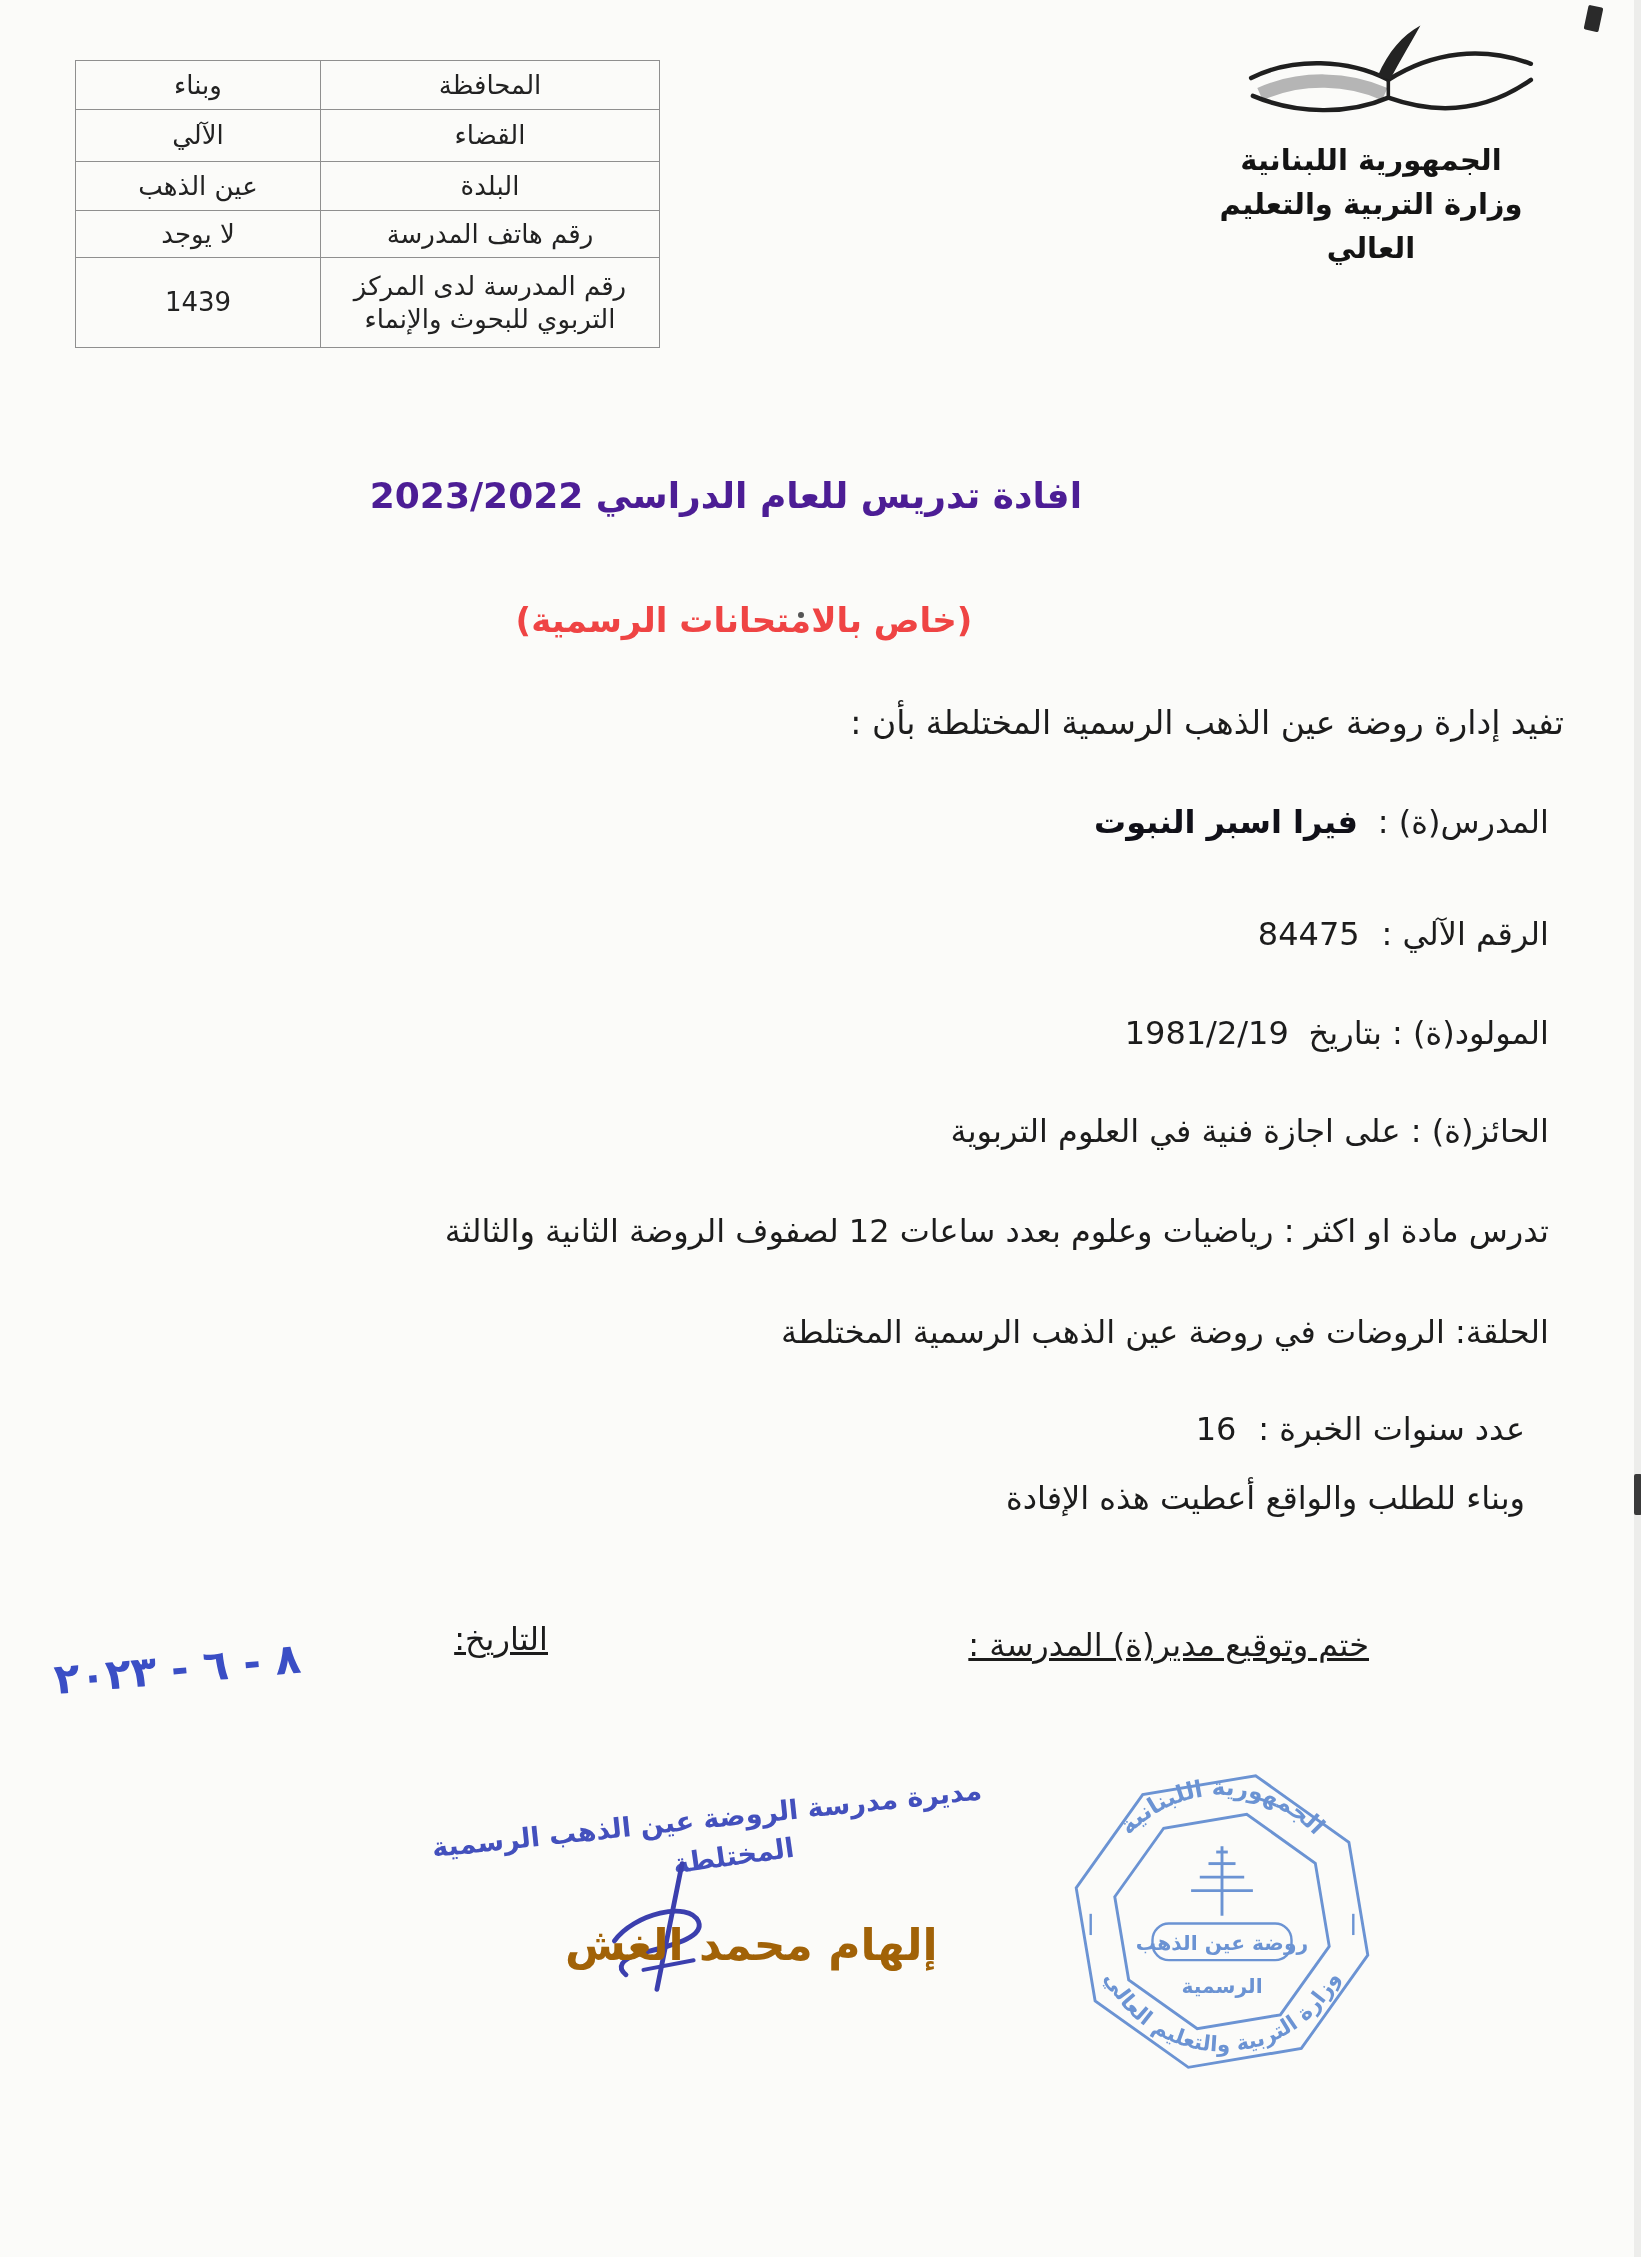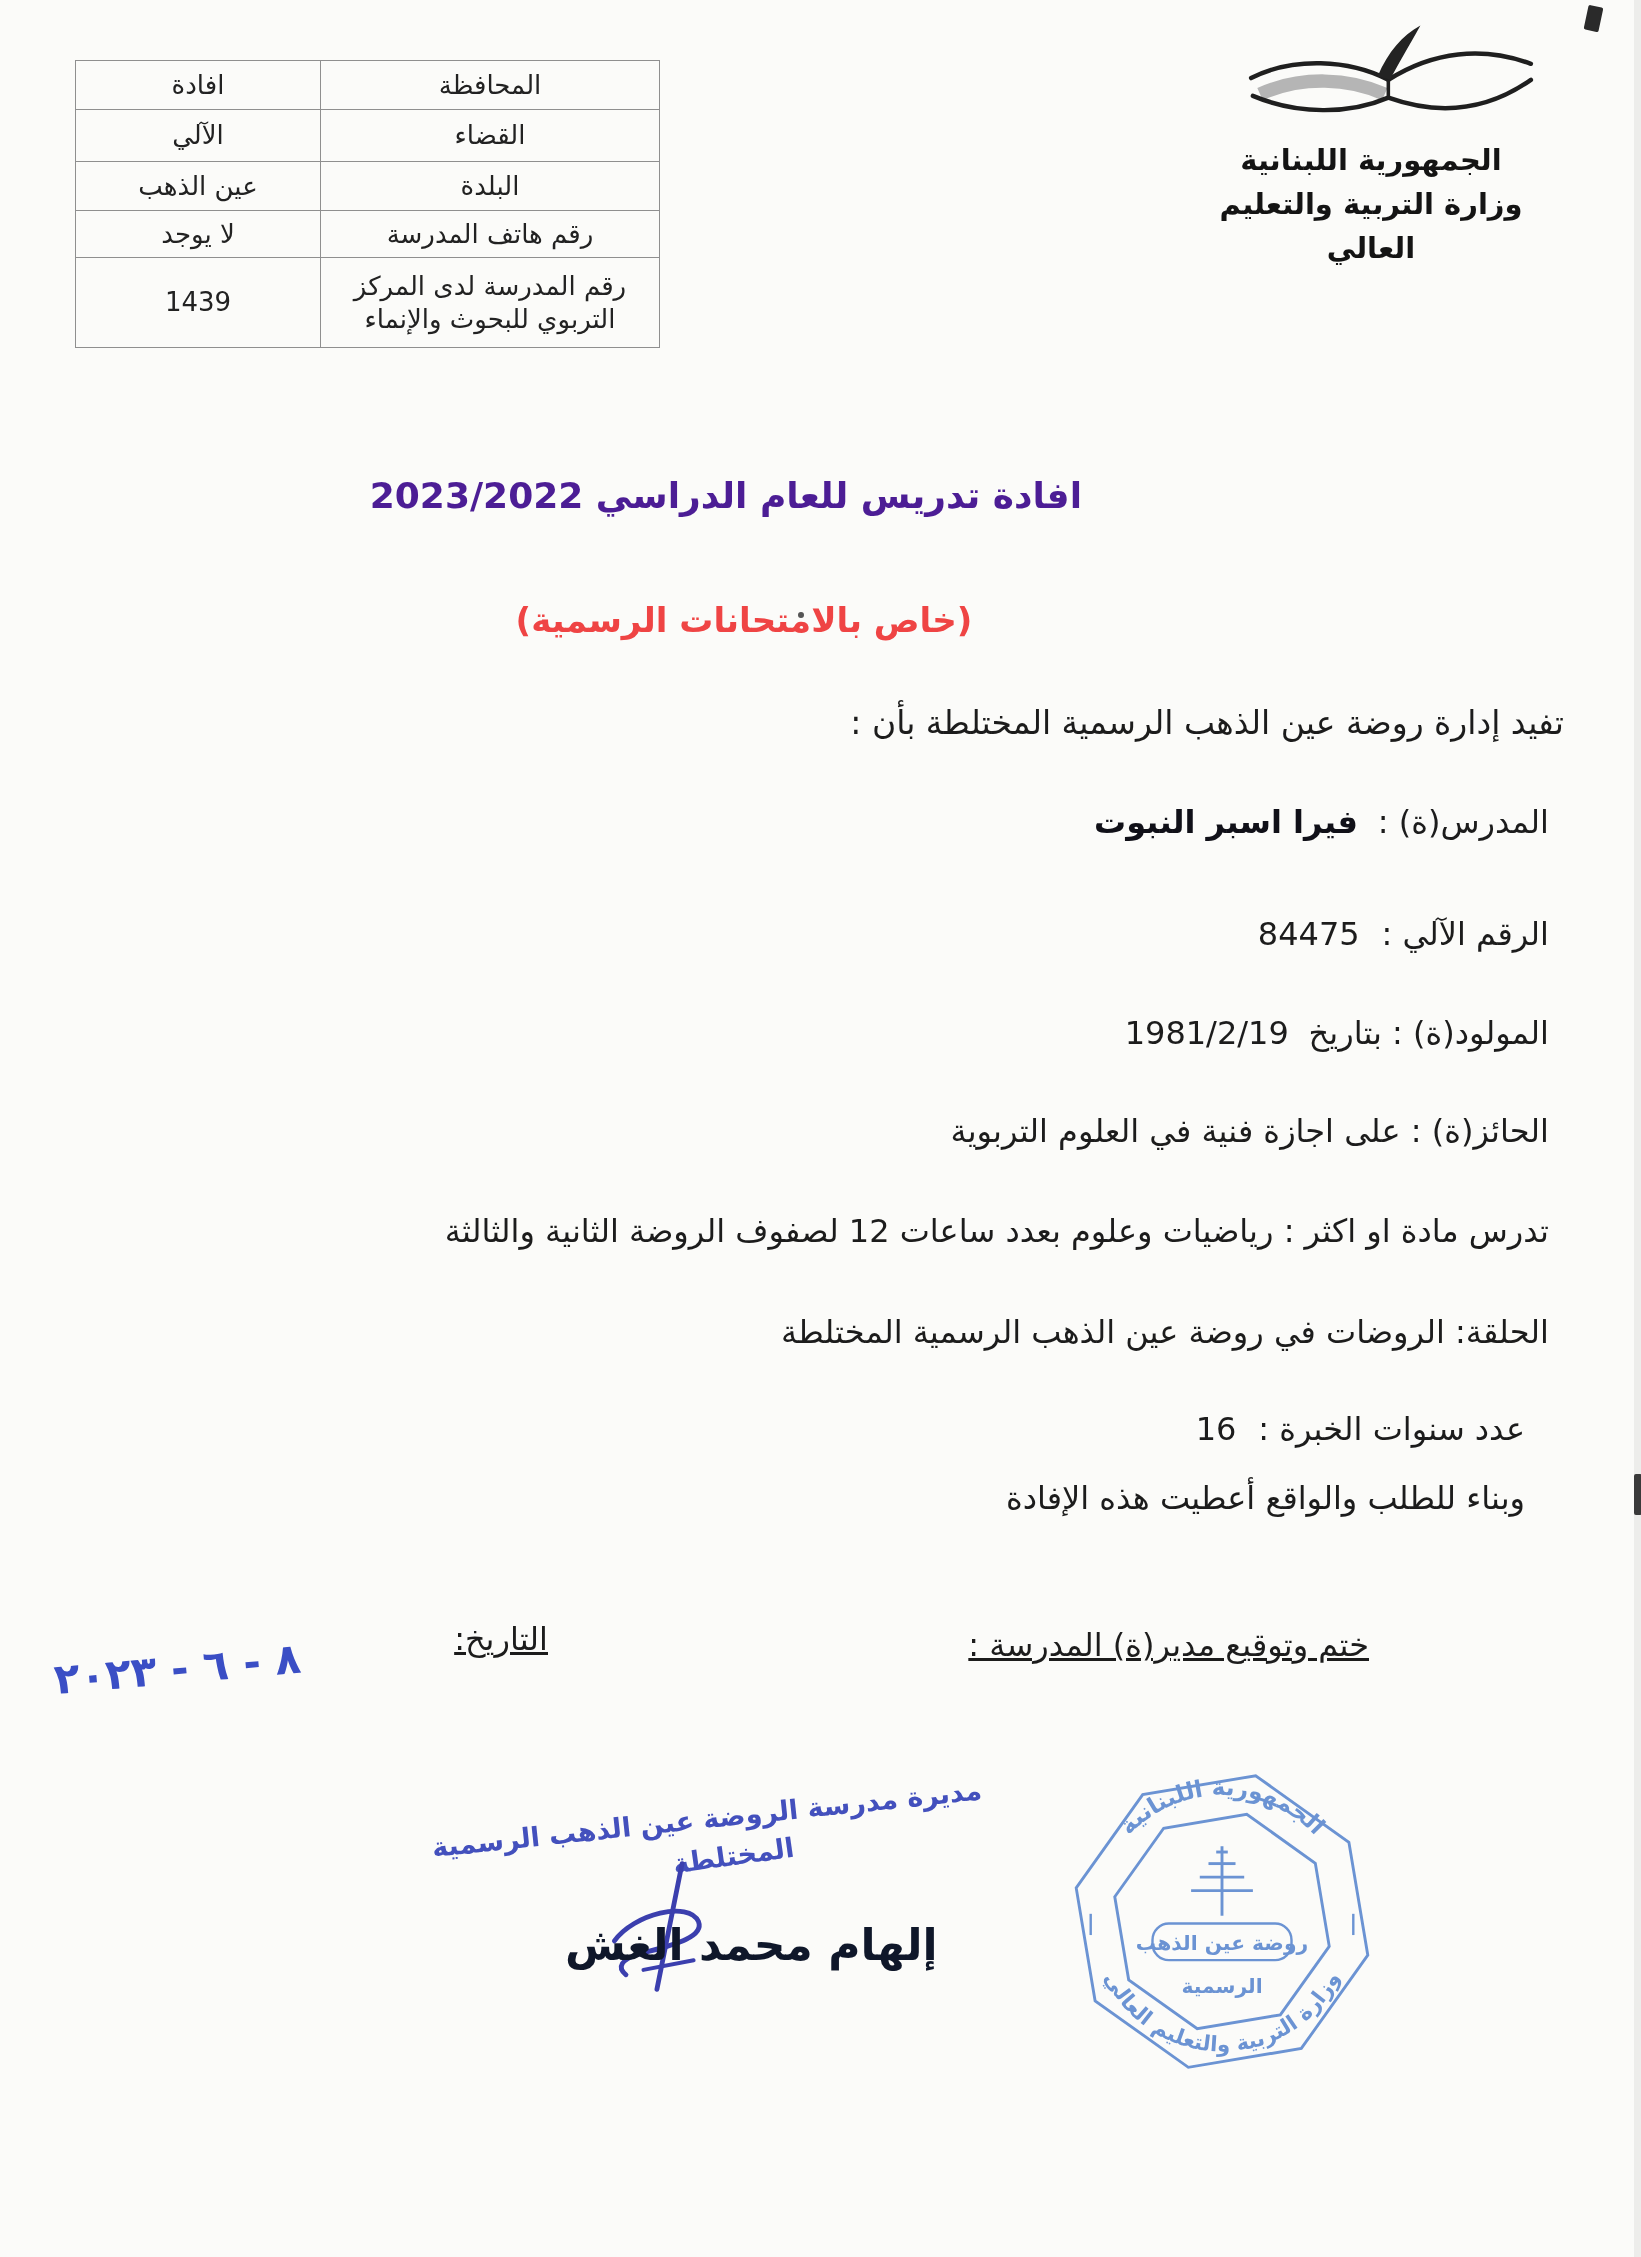--- a/index.html
+++ b/index.html
@@ -46,37 +46,37 @@
   .printline{font-size:32px;color:#1c1c1c;text-decoration:underline;}
   .hand-date{
     font-size:42px;font-weight:bold;color:#3a4ec5;
     transform:rotate(-5deg);transform-origin:right center;
     letter-spacing:5.8px;
   }
   .script-stamp{
     color:#4350bd;font-weight:bold;text-align:center;
   }
   .sig-name{
-    font-size:44px;font-weight:bold;color:#0f172a;white-space:nowrap;
+    font-size:44px;font-weight:bold;color:#a16207;white-space:nowrap;
   }
   
   .edge-strip{right:0;top:0;width:6.8px;height:2257px;background:rgba(60,60,60,0.07);}
   .speck1{left:1586px;top:5.8px;width:14.5px;height:25px;background:#2a2a2a;transform:rotate(12deg);border-radius:1.9px;}
   .speck2{left:1634px;top:1474px;width:7.7px;height:41px;background:#3a3a3a;border-radius:1.9px;}
   .speck3{left:798px;top:612px;width:5.8px;height:5.8px;background:#555;border-radius:50%;}
 </style>
 </head>
 <body>
 
 <div class="page">
 
   <div class="abs info-table">
     <div class="info-row h1r">
       <div class="info-cell cell-label">المحافظة</div>
-      <div class="info-cell cell-value">افادة</div>
+      <div class="info-cell cell-value">وبناء</div>
     </div>
     <div class="info-row h2r">
       <div class="info-cell cell-label">القضاء</div>
       <div class="info-cell cell-value">الآلي</div>
     </div>
     <div class="info-row h3r">
       <div class="info-cell cell-label">البلدة</div>
       <div class="info-cell cell-value">عين الذهب</div>
     </div>
     <div class="info-row h4r">

